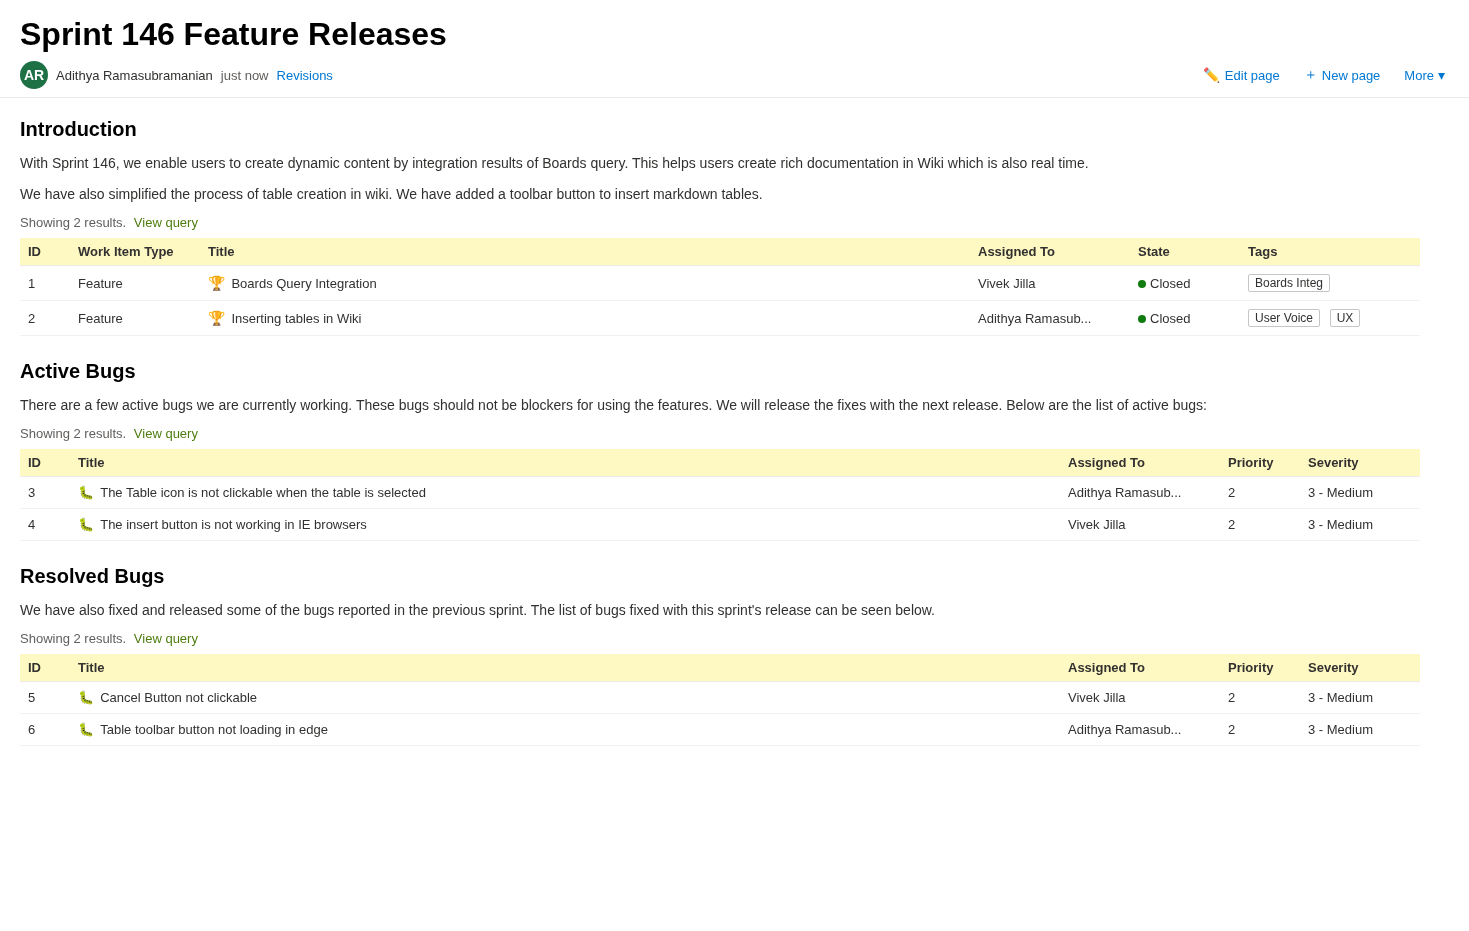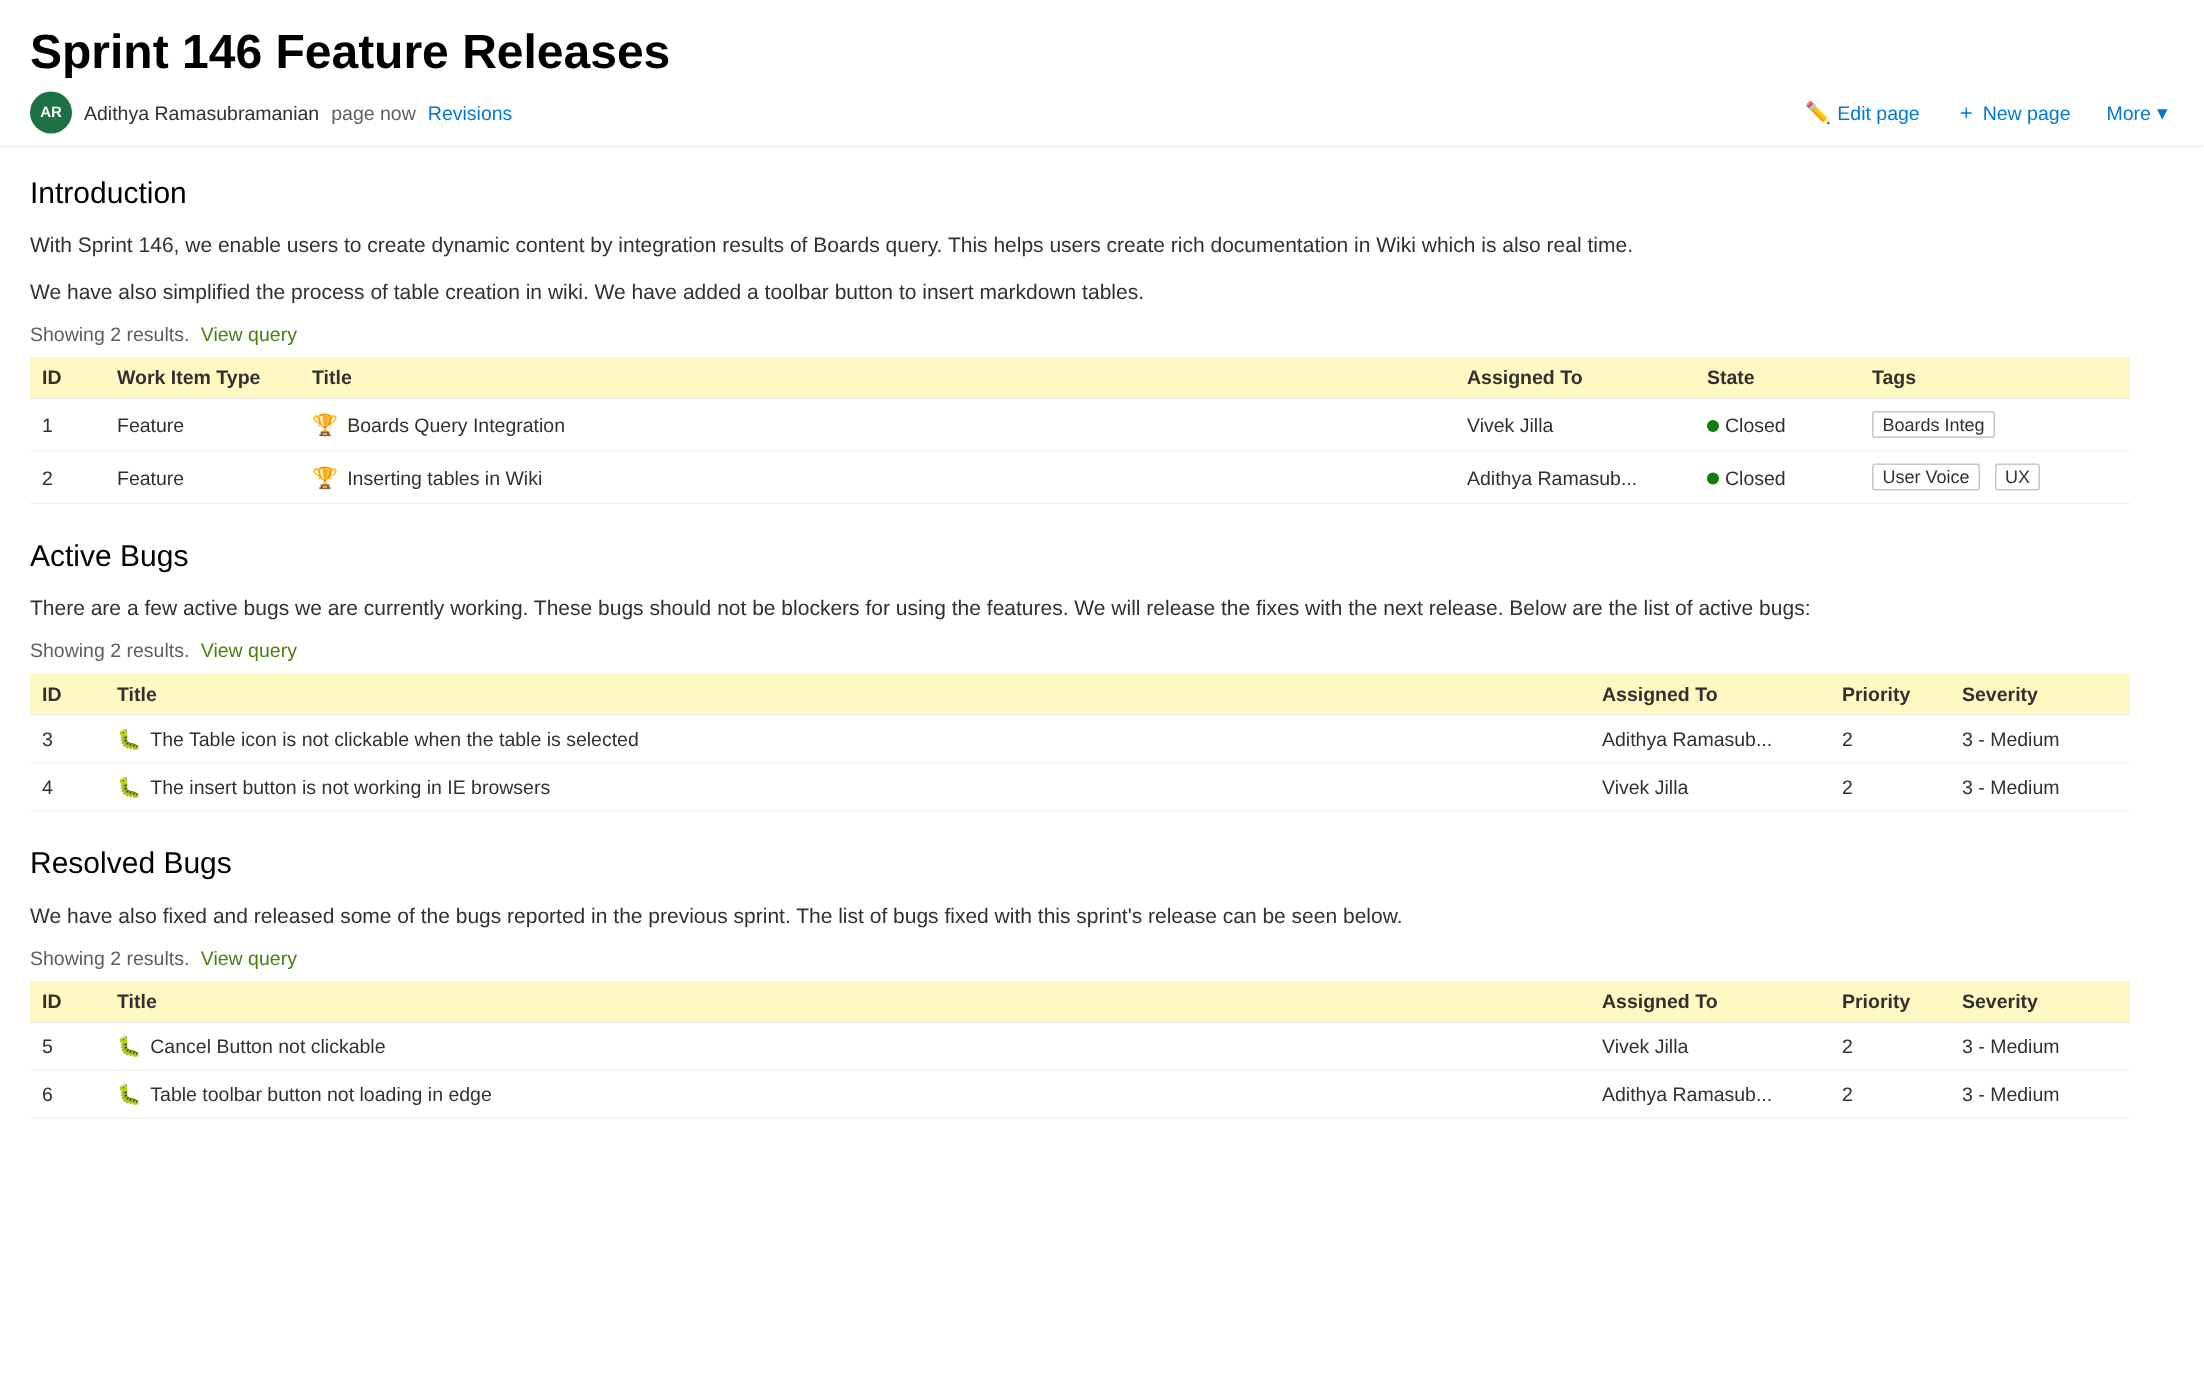--- a/index.html
+++ b/index.html
@@ -32,21 +32,21 @@
       display: flex;
       align-items: center;
       gap: 8px;
     }
     .avatar {
       width: 28px;
       height: 28px;
       border-radius: 50%;
       background: #1e7145;
       color: #fff;
-      font-size: 10px;
+      font-size: 14px;
       font-weight: 600;
       display: flex;
       align-items: center;
       justify-content: center;
       text-align: right;
     }
     .author-name {
       color: #323130;
       font-size: 13px;
     }
@@ -79,21 +79,21 @@
     .action-btn .icon { font-size: 14px; }
 
     
     .content {
       padding: 20px 20px;
       max-width: 1440px;
     }
 
     .section-title {
       font-size: 20px;
-      font-weight: 400;
+      font-weight: 700;
       color: #000;
       margin: 24px 0 12px 0;
     }
     .section-title:first-child { margin-top: 0; }
 
     .paragraph {
       font-size: 14px;
       color: #323130;
       margin-bottom: 10px;
       line-height: 1.5;
@@ -178,21 +178,21 @@
   </style>
 </head>
 <body>
 
 <div class="page-header">
   <h1 class="page-title">Sprint 146 Feature Releases</h1>
   <div class="meta-bar">
     <div class="meta-left">
       <div class="avatar" style="background-color: rgb(30, 113, 69);">AR</div>
       <span class="author-name">Adithya Ramasubramanian</span>
-      <span class="timestamp">page now</span>
+      <span class="timestamp">just now</span>
       <a class="revisions-link">Revisions</a>
     </div>
     <div class="meta-right">
       <button class="action-btn">
         <span class="icon">✏️</span>
         <span>Edit page</span>
       </button>
       <button class="action-btn">
         <span class="icon">＋</span>
         <span>New page</span>

